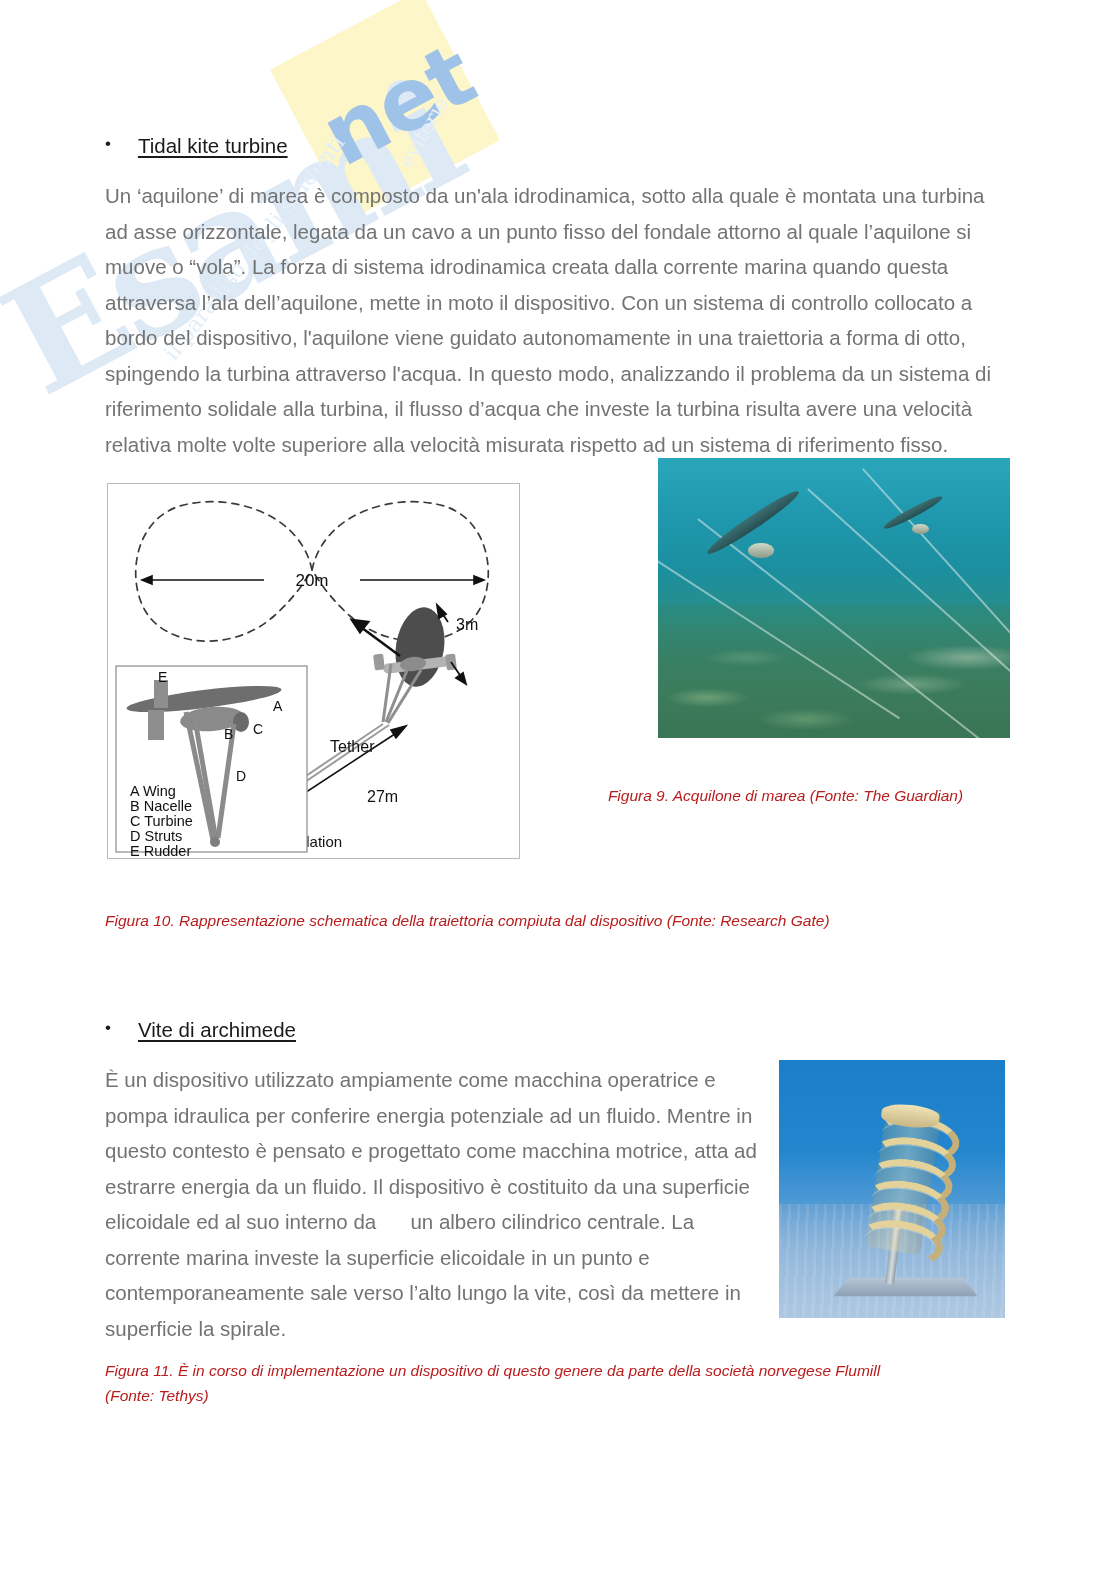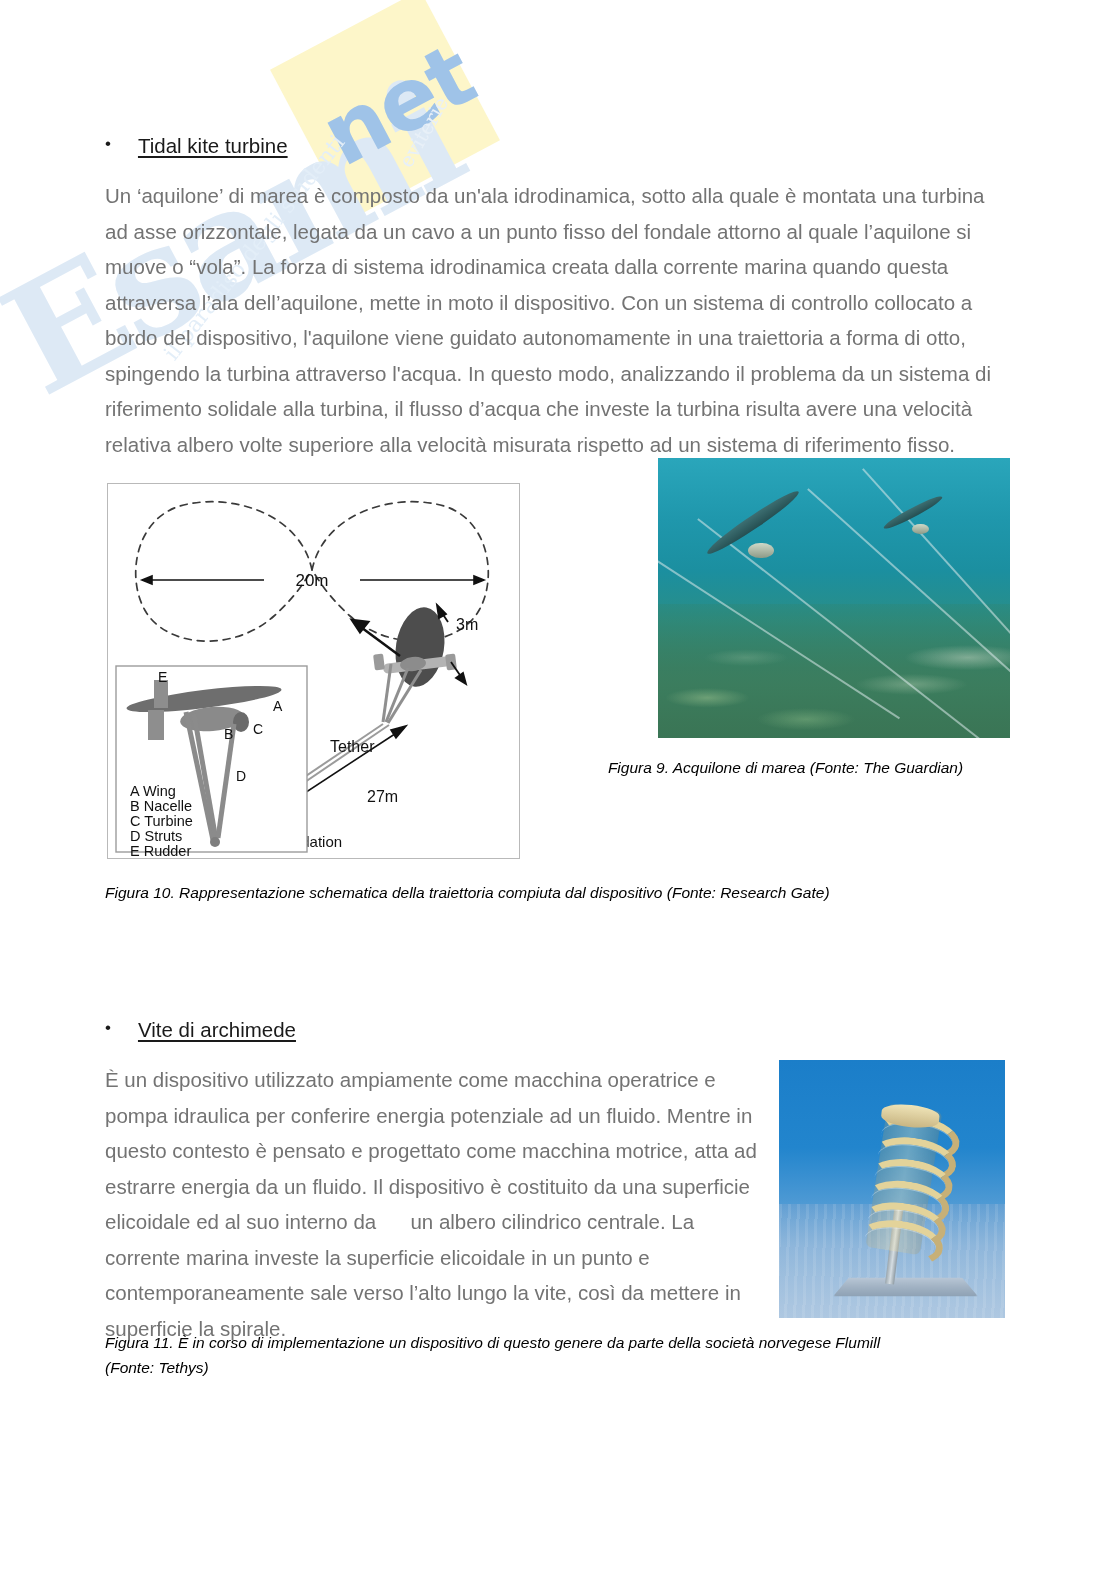--- a/index.html
+++ b/index.html
@@ -47,21 +47,21 @@
   .bullet-dot{font-size:17px;line-height:1.15;}
   .bullet-label{text-decoration:underline;text-underline-offset:3px;margin-left:17px;}
 
   .body-par{
     position:absolute;font-size:20.5px;line-height:35.5px;color:#737373;
     text-align:left;
   }
   .body-par div{white-space:nowrap;}
 
   .caption{
-    position:absolute;font-style:italic;font-size:15.5px;line-height:25px;color:#000000;
+    position:absolute;font-style:italic;font-size:15.5px;line-height:25px;color:#b91c1c;margin-top:28px;
   }
   .caption.center{text-align:center;}
 
   
   .fig9{
     position:absolute;left:658px;top:458px;width:352px;height:280px;
     overflow:hidden;
     background:
       linear-gradient(180deg,#2aa6bb 0%, #1f97ac 22%, #1b8fa0 40%, #2a8e86 58%, #35836c 75%, #3c7d5f 100%);
   }
@@ -166,21 +166,21 @@
     </div>
 
     <div class="body-par" style="left:105px;top:178px;width:900px;">
       <div>Un ‘aquilone’ di marea è composto da un'ala idrodinamica, sotto alla quale è montata una turbina</div>
       <div>ad asse orizzontale, legata da un cavo a un punto fisso del fondale attorno al quale l’aquilone si</div>
       <div>muove o “vola”. La forza di sistema idrodinamica creata dalla corrente marina quando questa</div>
       <div>attraversa l’ala dell’aquilone, mette in moto il dispositivo. Con un sistema di controllo collocato a</div>
       <div>bordo del dispositivo, l'aquilone viene guidato autonomamente in una traiettoria a forma di otto,</div>
       <div>spingendo la turbina attraverso l'acqua. In questo modo, analizzando il problema da un sistema di</div>
       <div>riferimento solidale alla turbina, il flusso d’acqua che investe la turbina risulta avere una velocità</div>
-      <div>relativa albero volte superiore alla velocità misurata rispetto ad un sistema di riferimento fisso.</div>
+      <div>relativa molte volte superiore alla velocità misurata rispetto ad un sistema di riferimento fisso.</div>
     </div>
 
     <div class="fig9">
       <div class="seabed"></div>
 
       <div class="tether" style="left:-10px;top:96px;width:300px;transform:rotate(33deg);"></div>
       <div class="tether" style="left:40px;top:60px;width:360px;transform:rotate(38deg);"></div>
       <div class="tether" style="left:150px;top:30px;width:290px;transform:rotate(42deg);"></div>
       <div class="tether" style="left:205px;top:10px;width:240px;transform:rotate(48deg);"></div>
 

